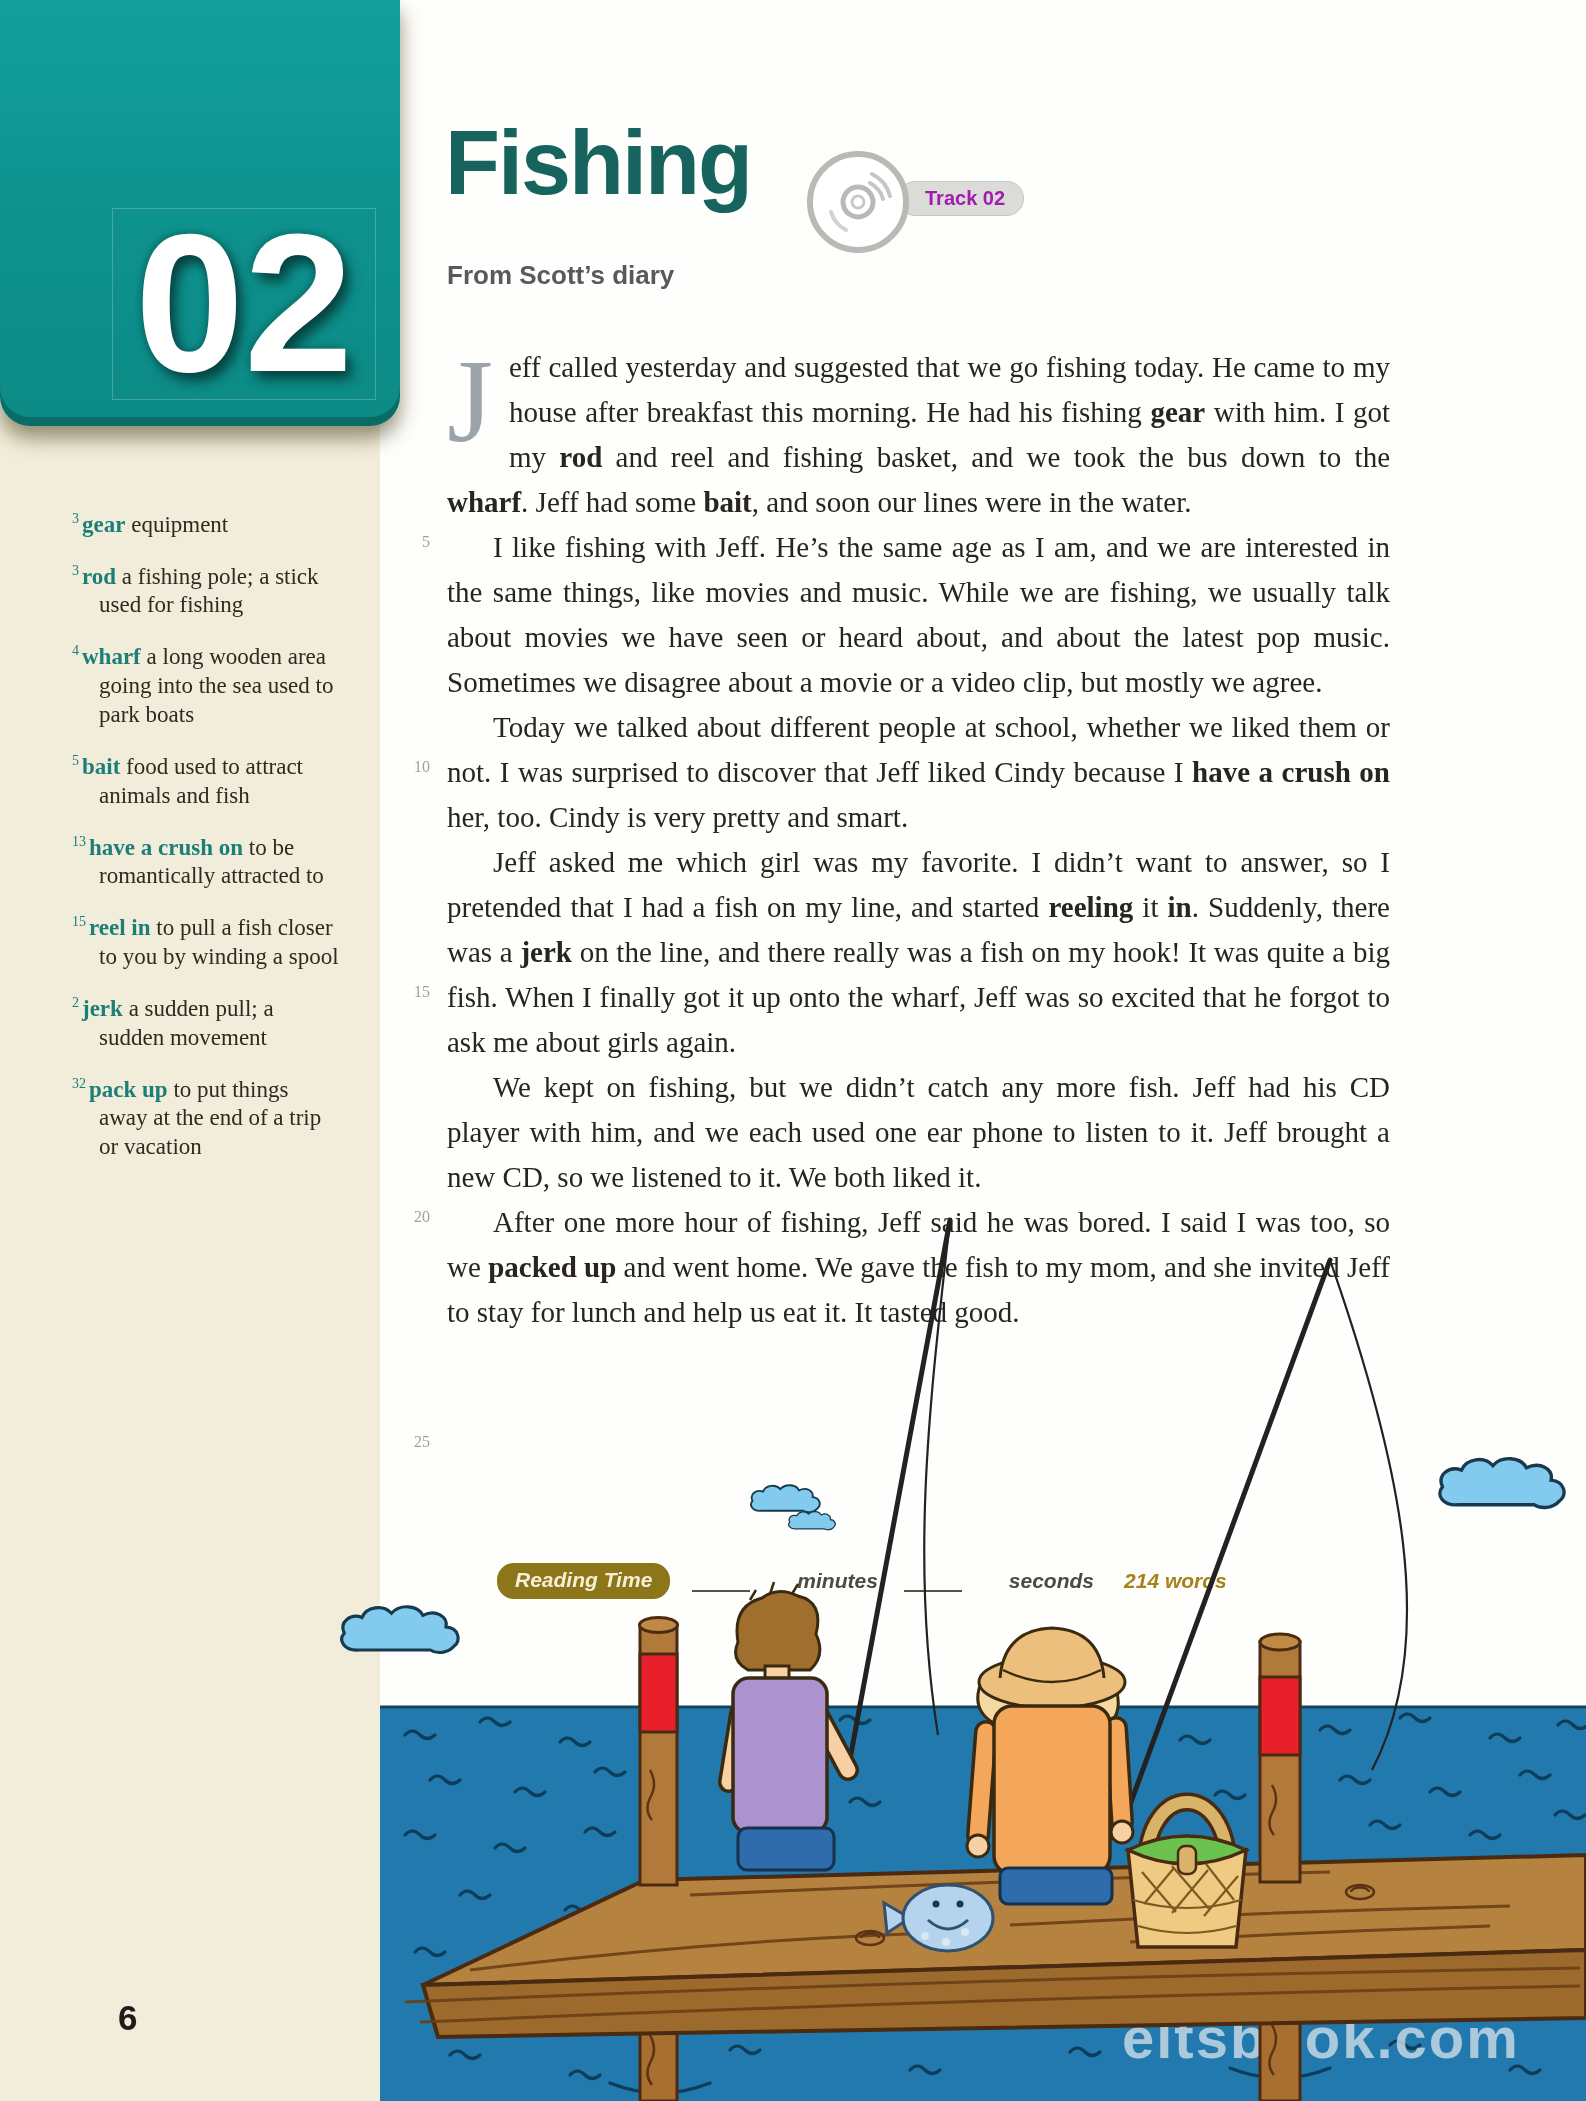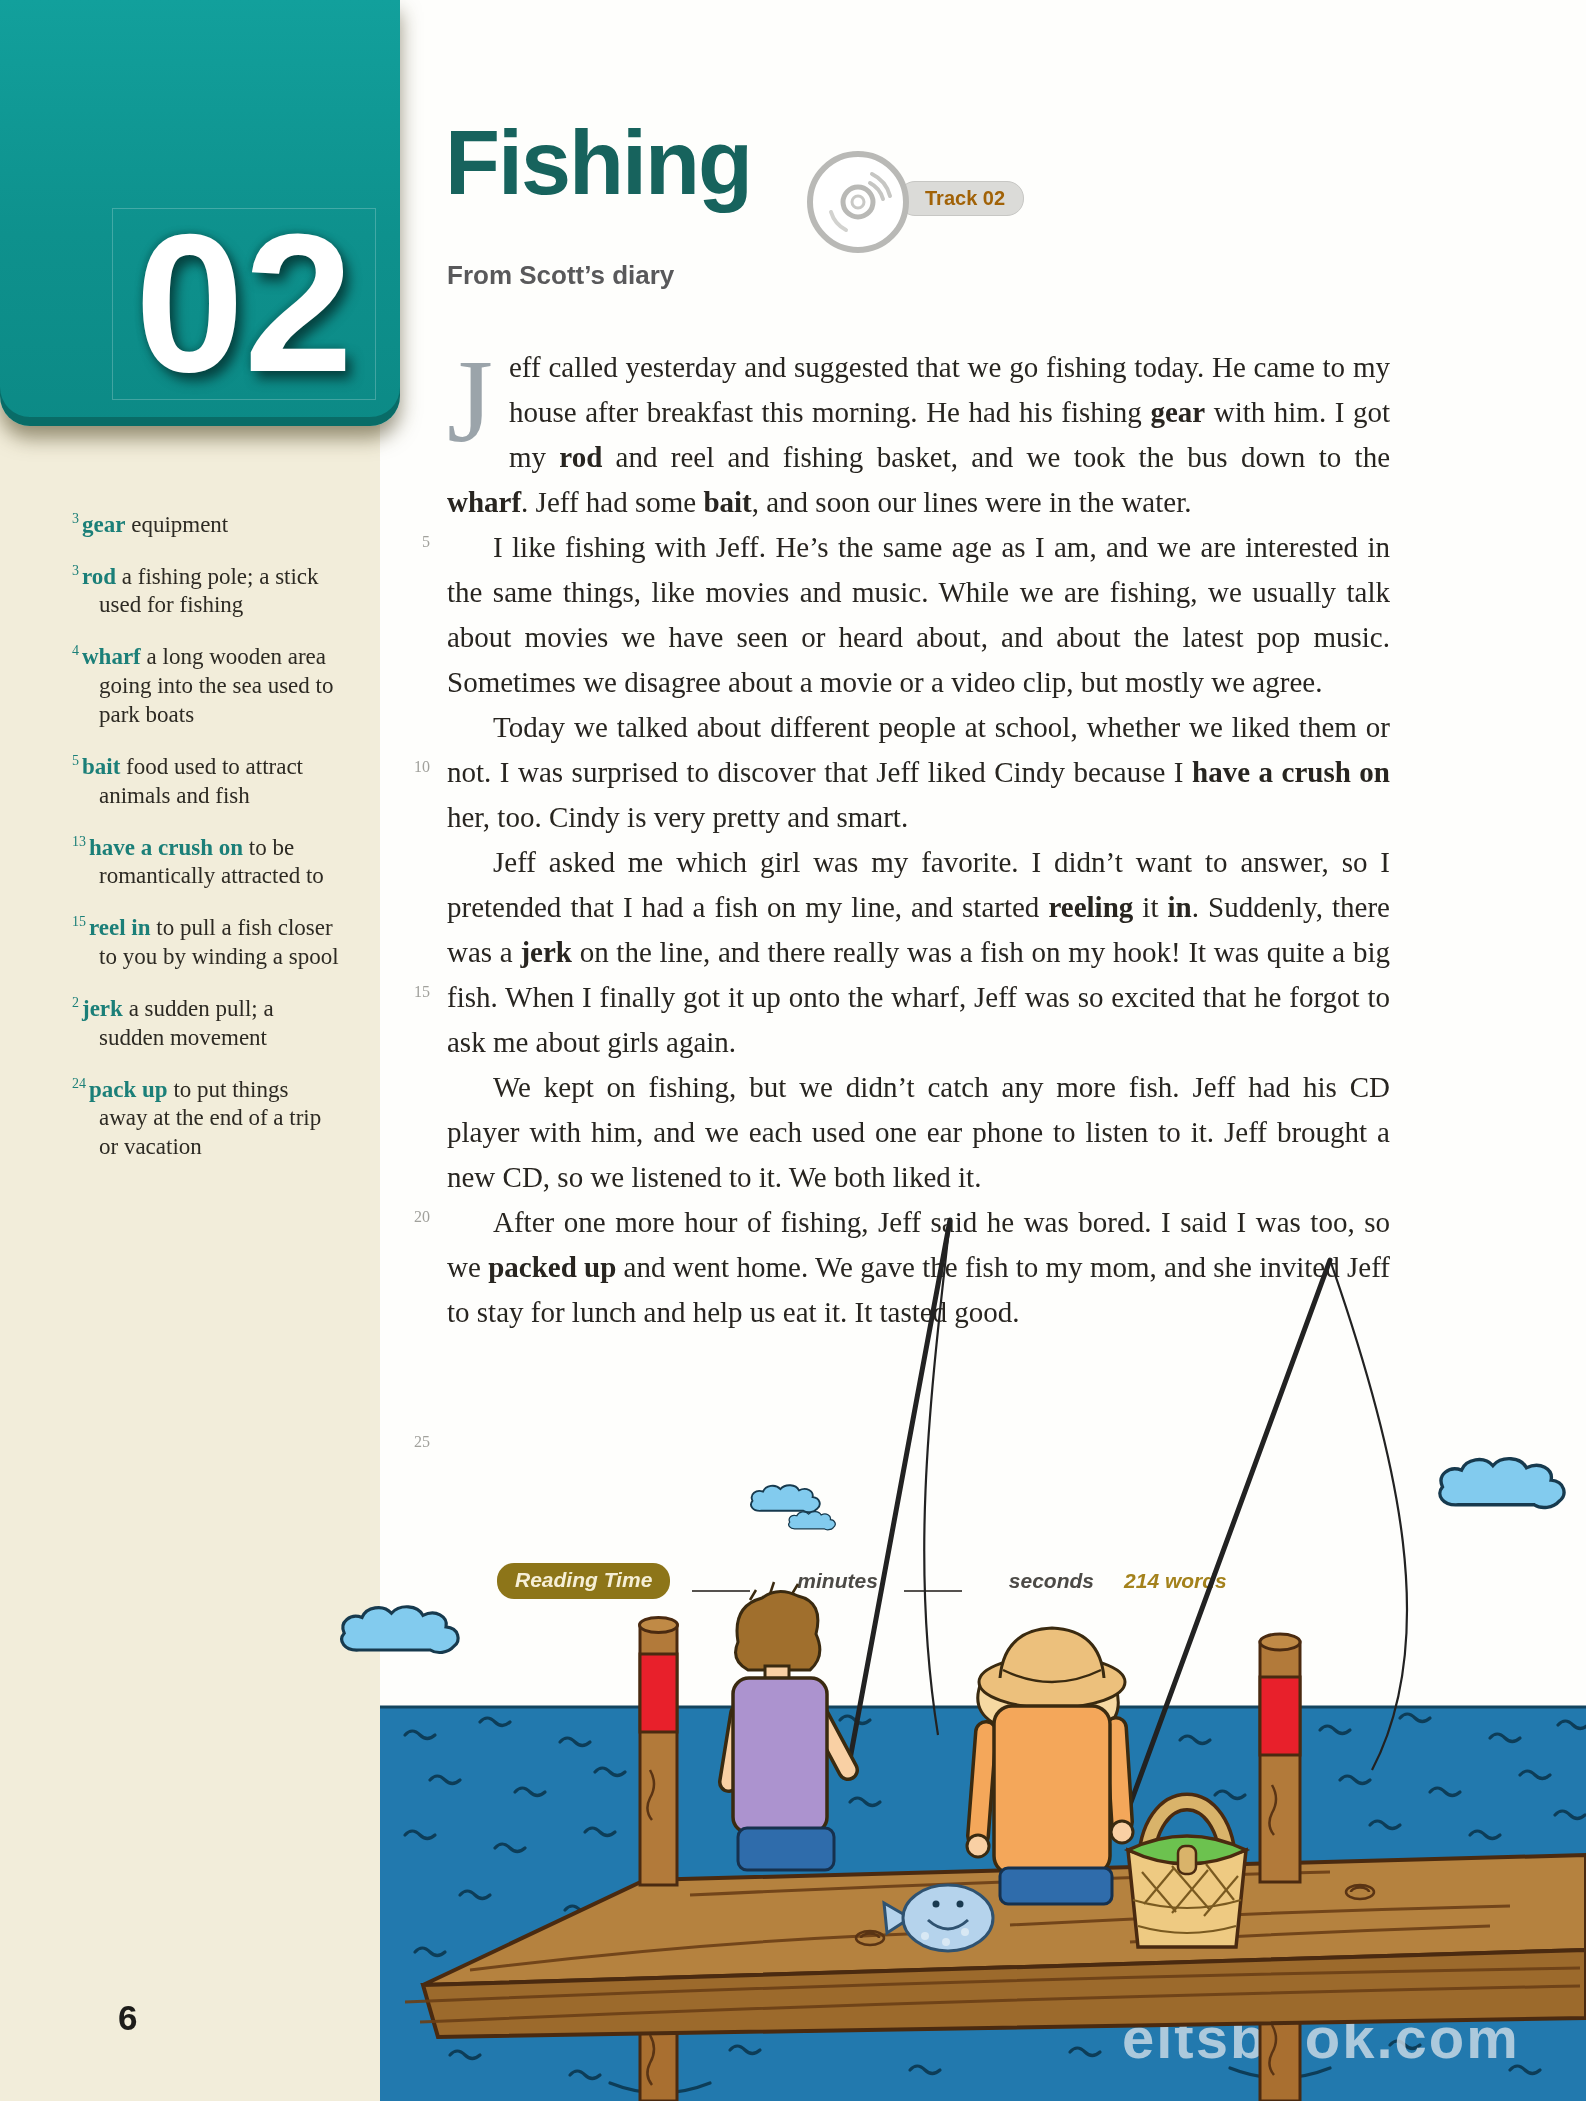--- a/index.html
+++ b/index.html
@@ -25,21 +25,21 @@
   .vocab-entry{font-size:23px;line-height:29px;color:#2d2a23;margin-bottom:17px;
       padding-left:27px;text-indent:-27px;}
   .vocab-entry sup{color:#1b7f78;font-size:14px;margin-right:3px;}
   .vocab-entry .term{color:#1b7f78;font-weight:bold;}
   
   .page-title{position:absolute;left:445px;top:118px;font-family:"Liberation Sans",sans-serif;
       font-weight:bold;font-size:90px;line-height:1;color:#17635d;letter-spacing:-2px;}
   .cd-icon{position:absolute;left:806px;top:150px;width:104px;height:104px;}
   .track-pill{position:absolute;left:898px;top:181px;height:33px;padding:0 18px 0 26px;
       background:#dbdbd8;border:1px solid #c7c7c4;border-radius:17px;display:flex;align-items:center;
-      font-family:"Liberation Sans",sans-serif;font-weight:bold;font-size:20px;color:#a16207;z-index:-0;}
+      font-family:"Liberation Sans",sans-serif;font-weight:bold;font-size:20px;color:#a21caf;z-index:-0;}
   .cd-icon{z-index:1;}
   .subtitle{position:absolute;left:447px;top:260px;font-family:"Liberation Sans",sans-serif;
       font-weight:bold;font-size:26px;color:#59595b;}
   
   .passage{position:absolute;left:447px;top:345px;width:943px;text-align:justify;
       font-size:29px;line-height:45px;color:#282520;}
   .passage p{margin:0;text-indent:46px;}
   .passage p.first{text-indent:0;}
   .dropcap{float:left;font-size:118px;line-height:94px;color:#9ba4aa;margin:10px 16px 0 0;}
   .ln{position:absolute;left:394px;width:36px;text-align:right;font-size:16px;color:#a1a19c;}
@@ -71,21 +71,21 @@
   </div>
 
   <div class="vocab" id="vocab">
       <div class="vocab-entry"><sup>3</sup><span class="term">gear</span> equipment</div>
       <div class="vocab-entry"><sup>3</sup><span class="term">rod</span> a fishing pole; a stick used for fishing</div>
       <div class="vocab-entry"><sup>4</sup><span class="term">wharf</span> a long wooden area going into the sea used to park boats</div>
       <div class="vocab-entry"><sup>5</sup><span class="term">bait</span> food used to attract animals and fish</div>
       <div class="vocab-entry"><sup>13</sup><span class="term">have a crush on</span> to be romantically attracted to</div>
       <div class="vocab-entry"><sup>15</sup><span class="term">reel in</span> to pull a fish closer to you by winding a spool</div>
       <div class="vocab-entry"><sup>2</sup><span class="term">jerk</span> a sudden pull; a sudden movement</div>
-      <div class="vocab-entry"><sup>24</sup><span class="term">pack up</span> to put things away at the end of a trip or vacation</div>
+      <div class="vocab-entry"><sup>32</sup><span class="term">pack up</span> to put things away at the end of a trip or vacation</div>
     </div>
 
   <div class="page-title">Fishing</div>
 
   <div class="track-pill">
     <span>Track 02</span>
   </div>
   <svg class="cd-icon" viewBox="0 0 104 104">
     <circle cx="52" cy="52" r="48" fill="#ffffff" stroke="#b9b9b6" stroke-width="6"></circle>
     <circle cx="52" cy="52" r="15" fill="#ffffff" stroke="#b9b9b6" stroke-width="5"></circle>

